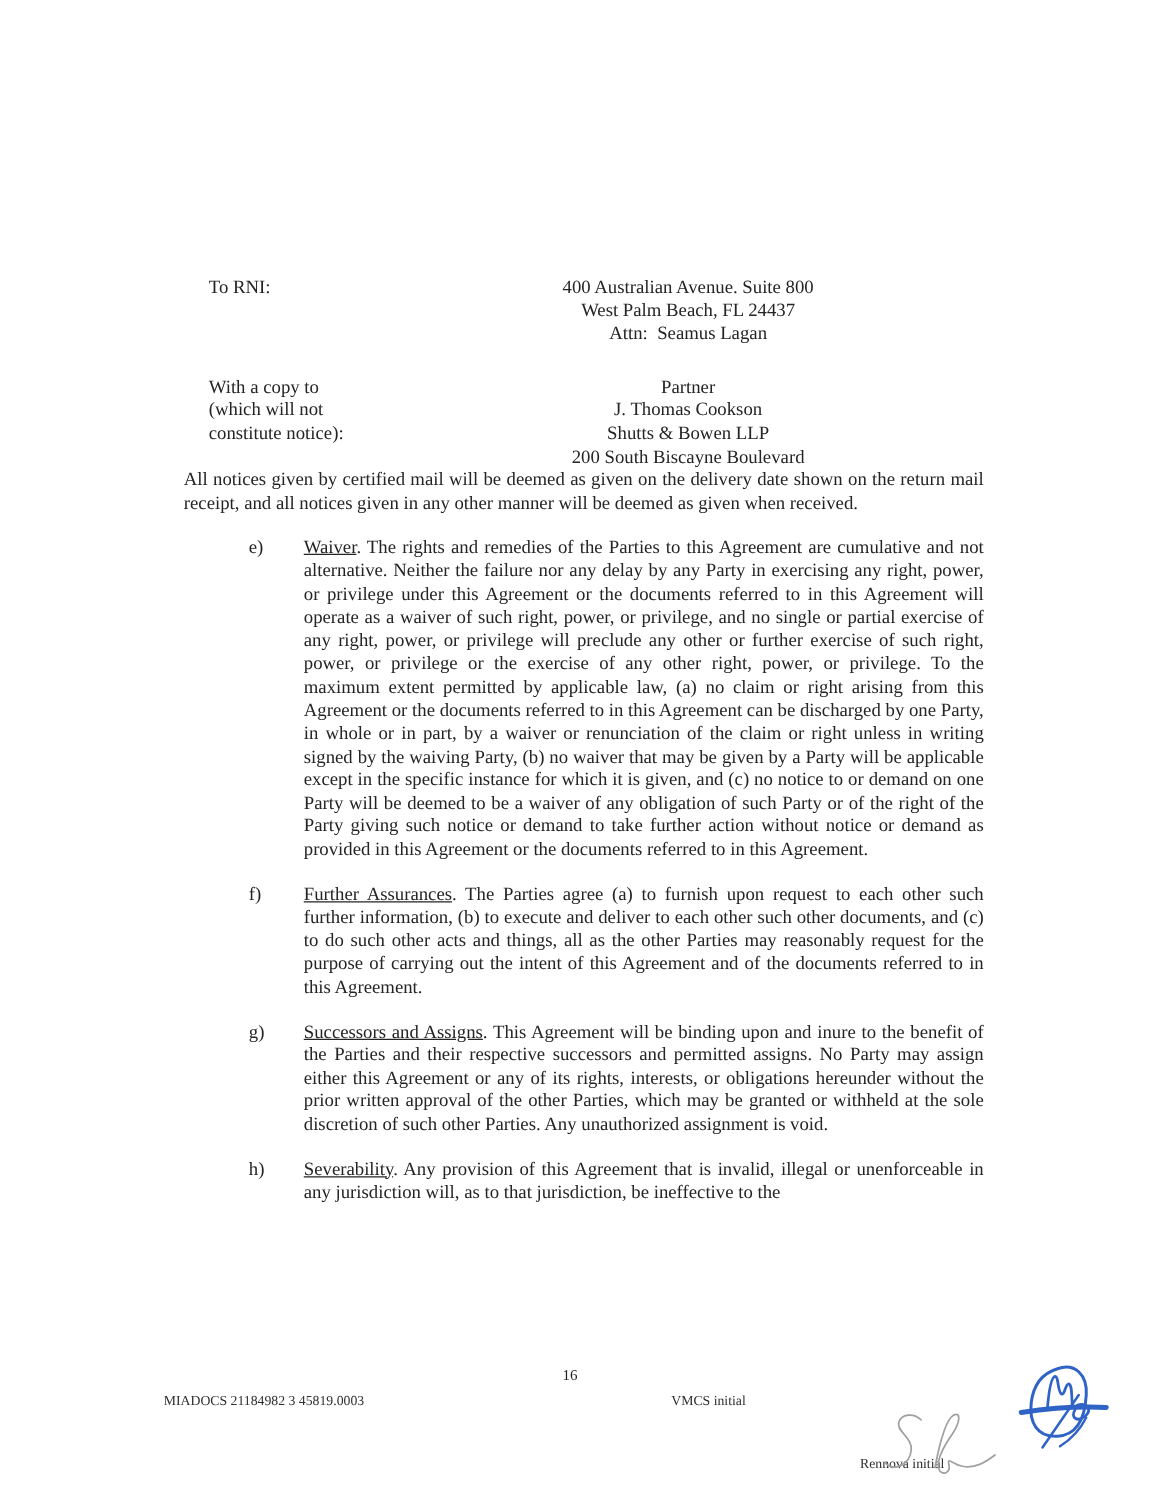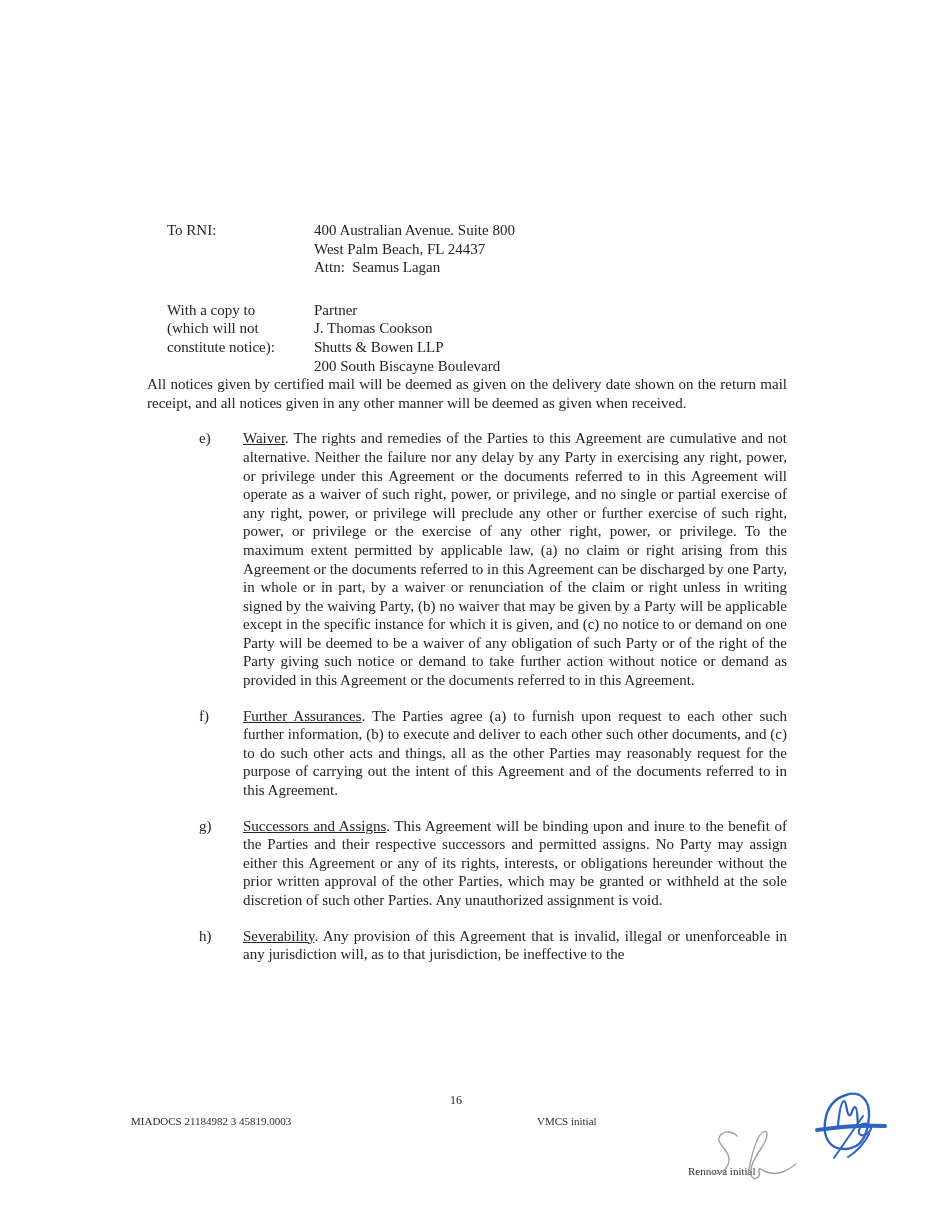--- a/index.html
+++ b/index.html
@@ -16,21 +16,21 @@
     position: absolute;
     left: 147px;
     top: 221px;
     width: 640px;
     font-size: 15px;
     line-height: 18.6px;
   }
   .addr-block { display: flex; margin-left: 20px; }
   .addr-block + .addr-block { margin-top: 24px; }
   .addr-label { flex: none; width: 147px; }
-  .addr-value { flex: 1; }
+  .addr-value { flex: 1; text-align: center; }
   .addr-line { white-space: pre; }
   .para { text-align: justify; }
   .clause { display: flex; margin-top: 17px; }
   .clause-letter { flex: none; width: 44px; margin-left: 52px; }
   .clause-body { flex: 1; text-align: justify; }
   .u { text-decoration: underline; }
   .page-number {
     position: absolute;
     left: 450px;
     top: 1093px;

